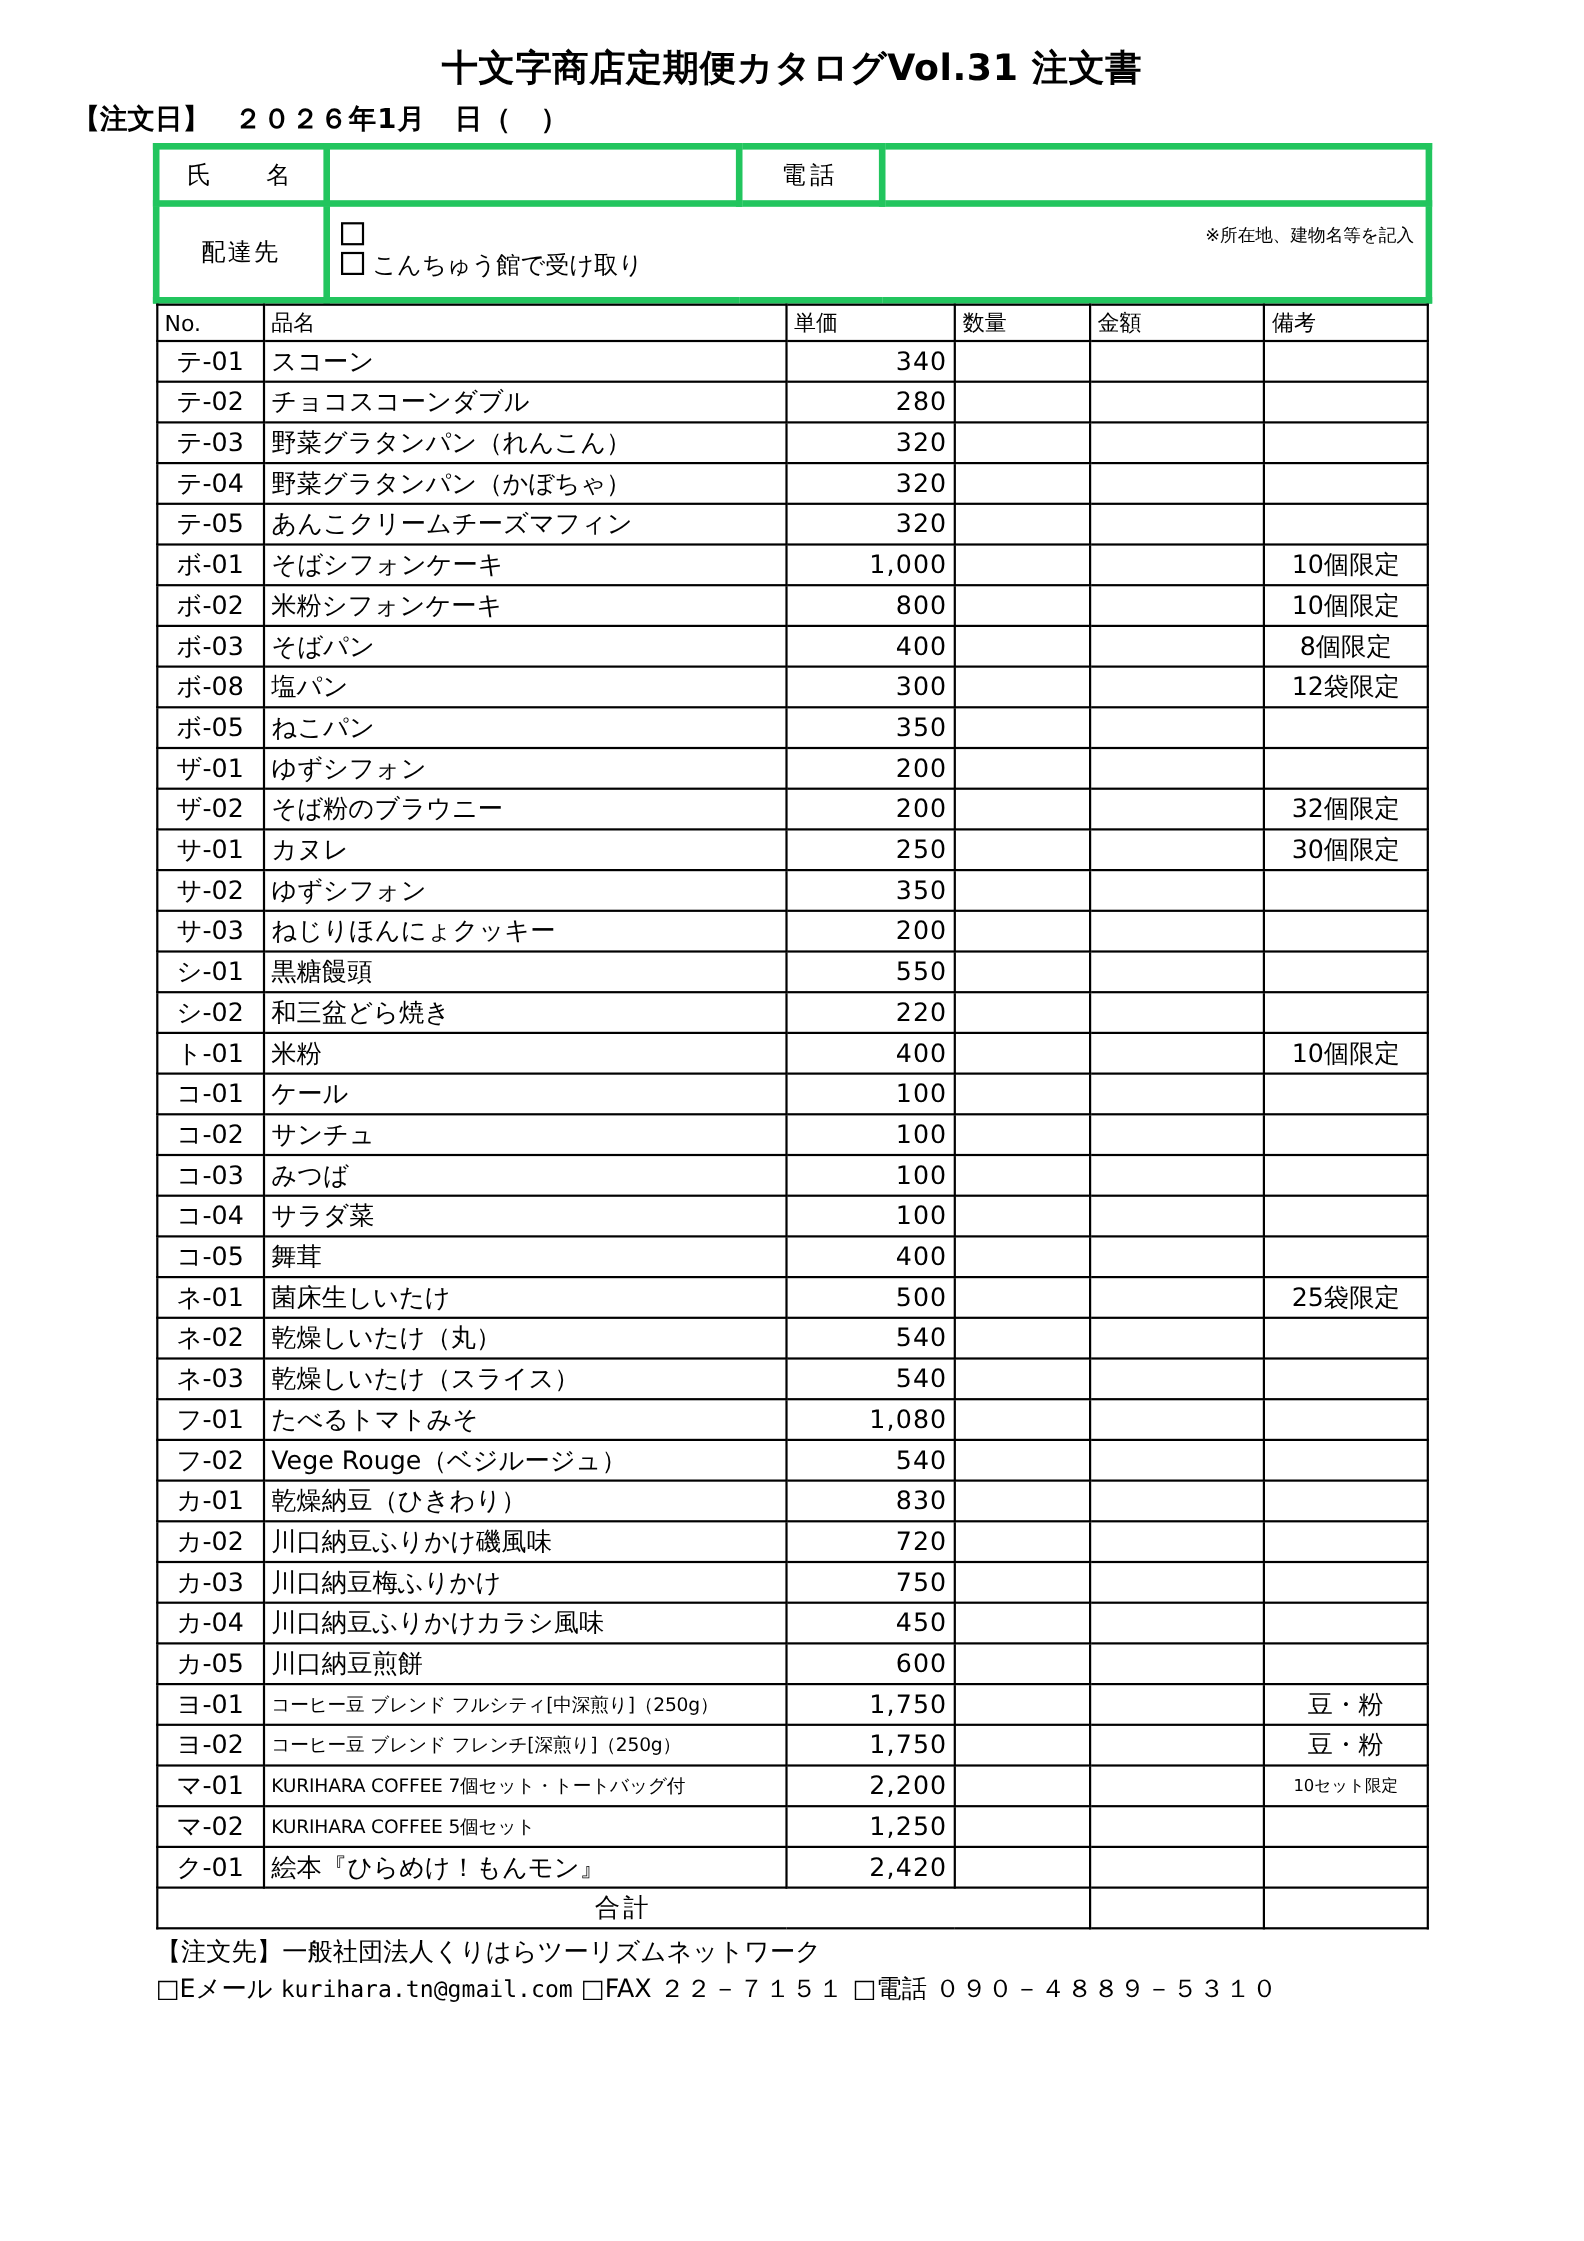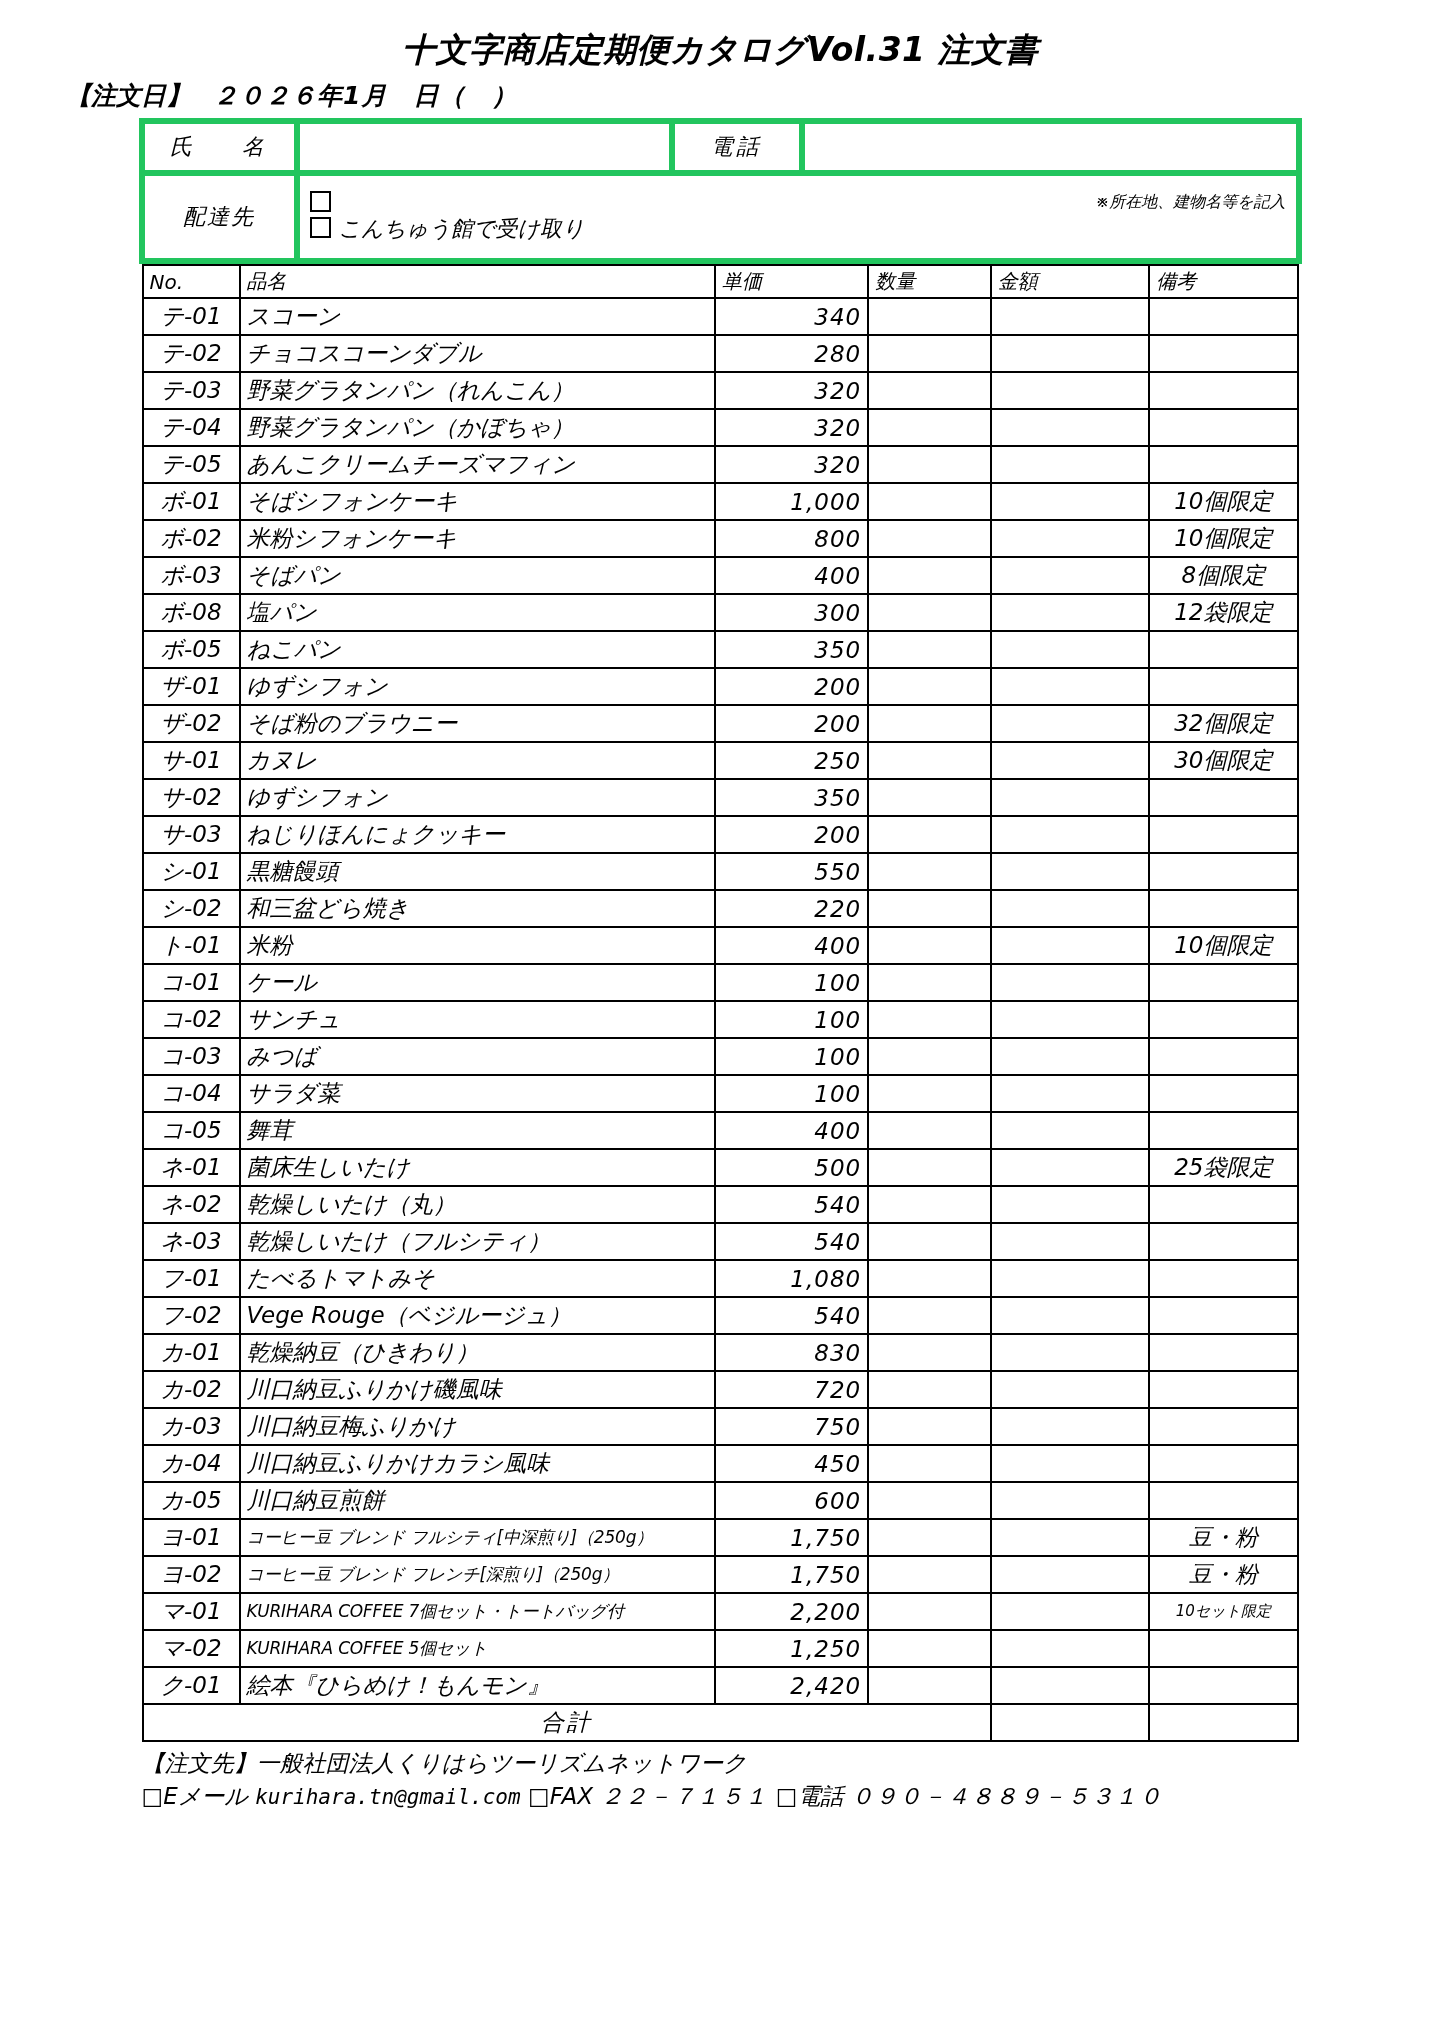--- a/index.html
+++ b/index.html
@@ -11,23 +11,22 @@
     width: 1440px;
     height: 2037px;
     font-family: "DejaVu Sans", "Liberation Sans", sans-serif;
     color: #000000;
     overflow: hidden;
   }
   .page {
     width: 1440px;
     height: 1992px;
     box-sizing: border-box;
-    padding: 20px 48px 0 48px;
+    padding: 32px 48px 0 48px;
     position: relative;
-    font-style: italic;
   }
   .title {
     text-align: center;
     font-size: 33px;
     font-weight: bold;
     letter-spacing: 0.5px;
     margin: 8px 0 6px 0;
   }
   .orderdate-row {
     display: flex;
@@ -402,21 +401,21 @@
         <tr>
           <td class="no">ネ-02</td>
           <td class="item">乾燥しいたけ（丸）</td>
           <td class="price">540</td>
           <td></td>
           <td></td>
           <td class="note"></td>
         </tr>
         <tr>
           <td class="no">ネ-03</td>
-          <td class="item">乾燥しいたけ（フルシティ）</td>
+          <td class="item">乾燥しいたけ（スライス）</td>
           <td class="price">540</td>
           <td></td>
           <td></td>
           <td class="note"></td>
         </tr>
         <tr>
           <td class="no">フ-01</td>
           <td class="item">たべるトマトみそ</td>
           <td class="price">1,080</td>
           <td></td>

